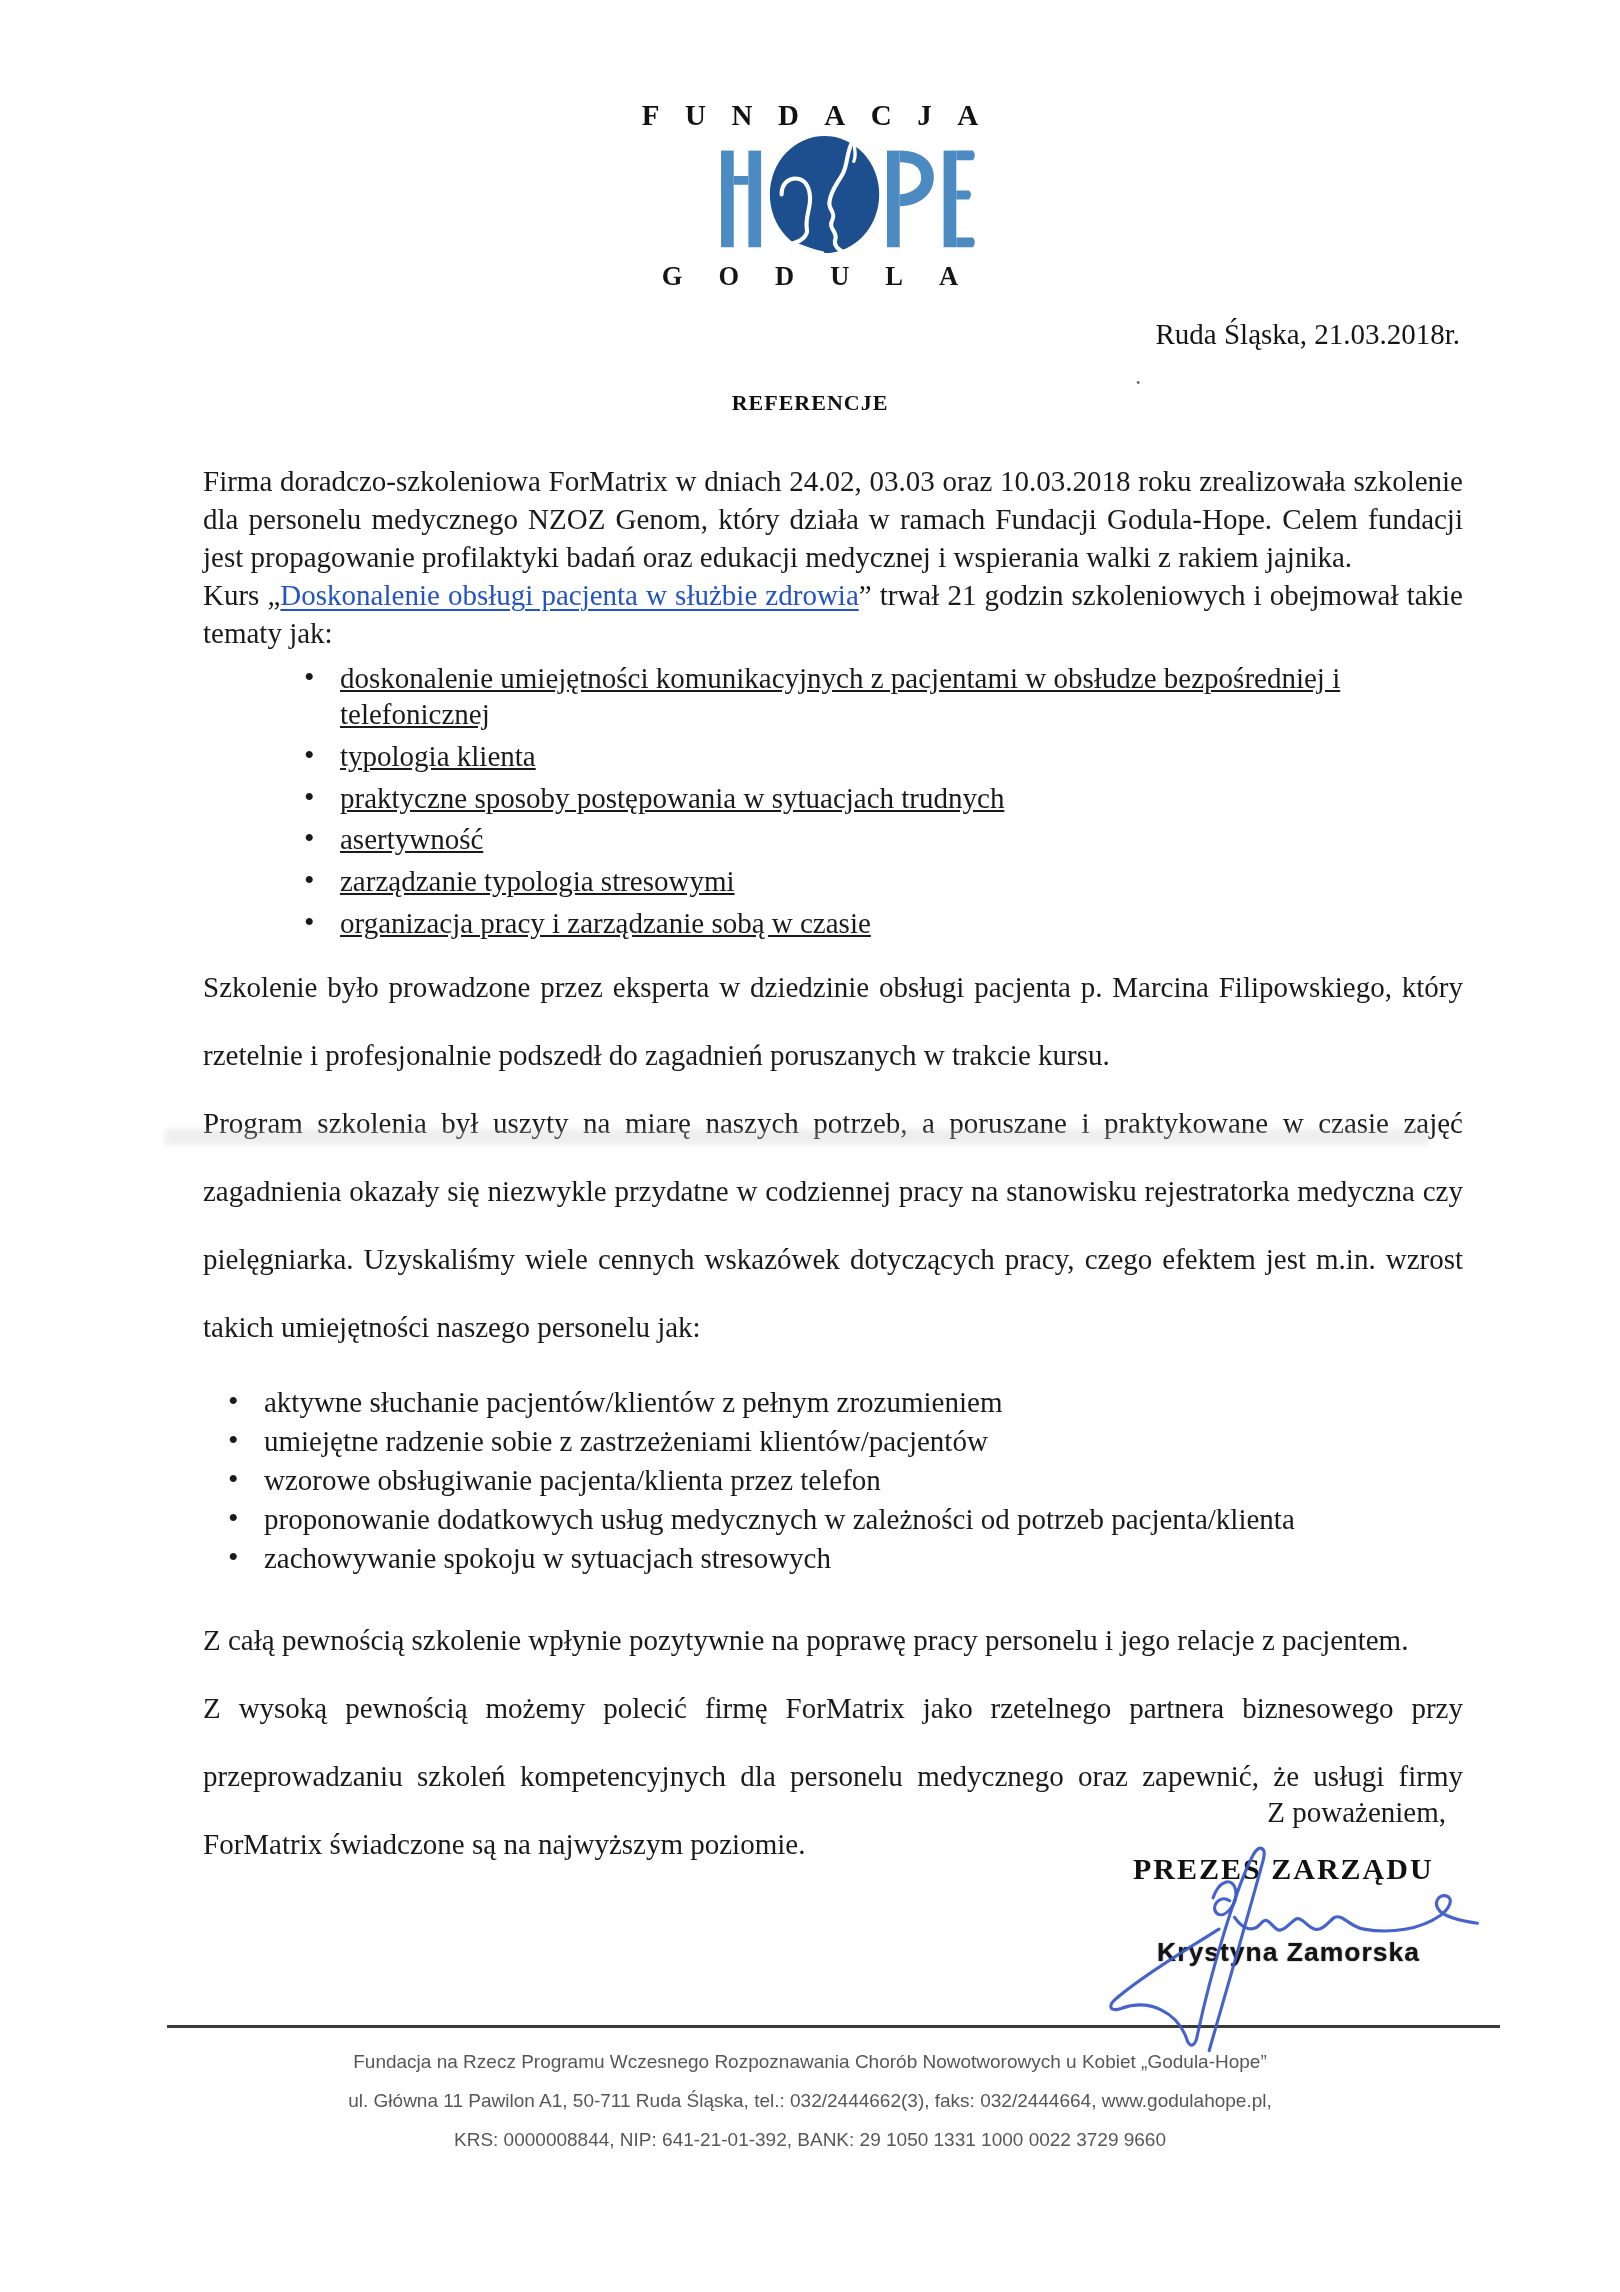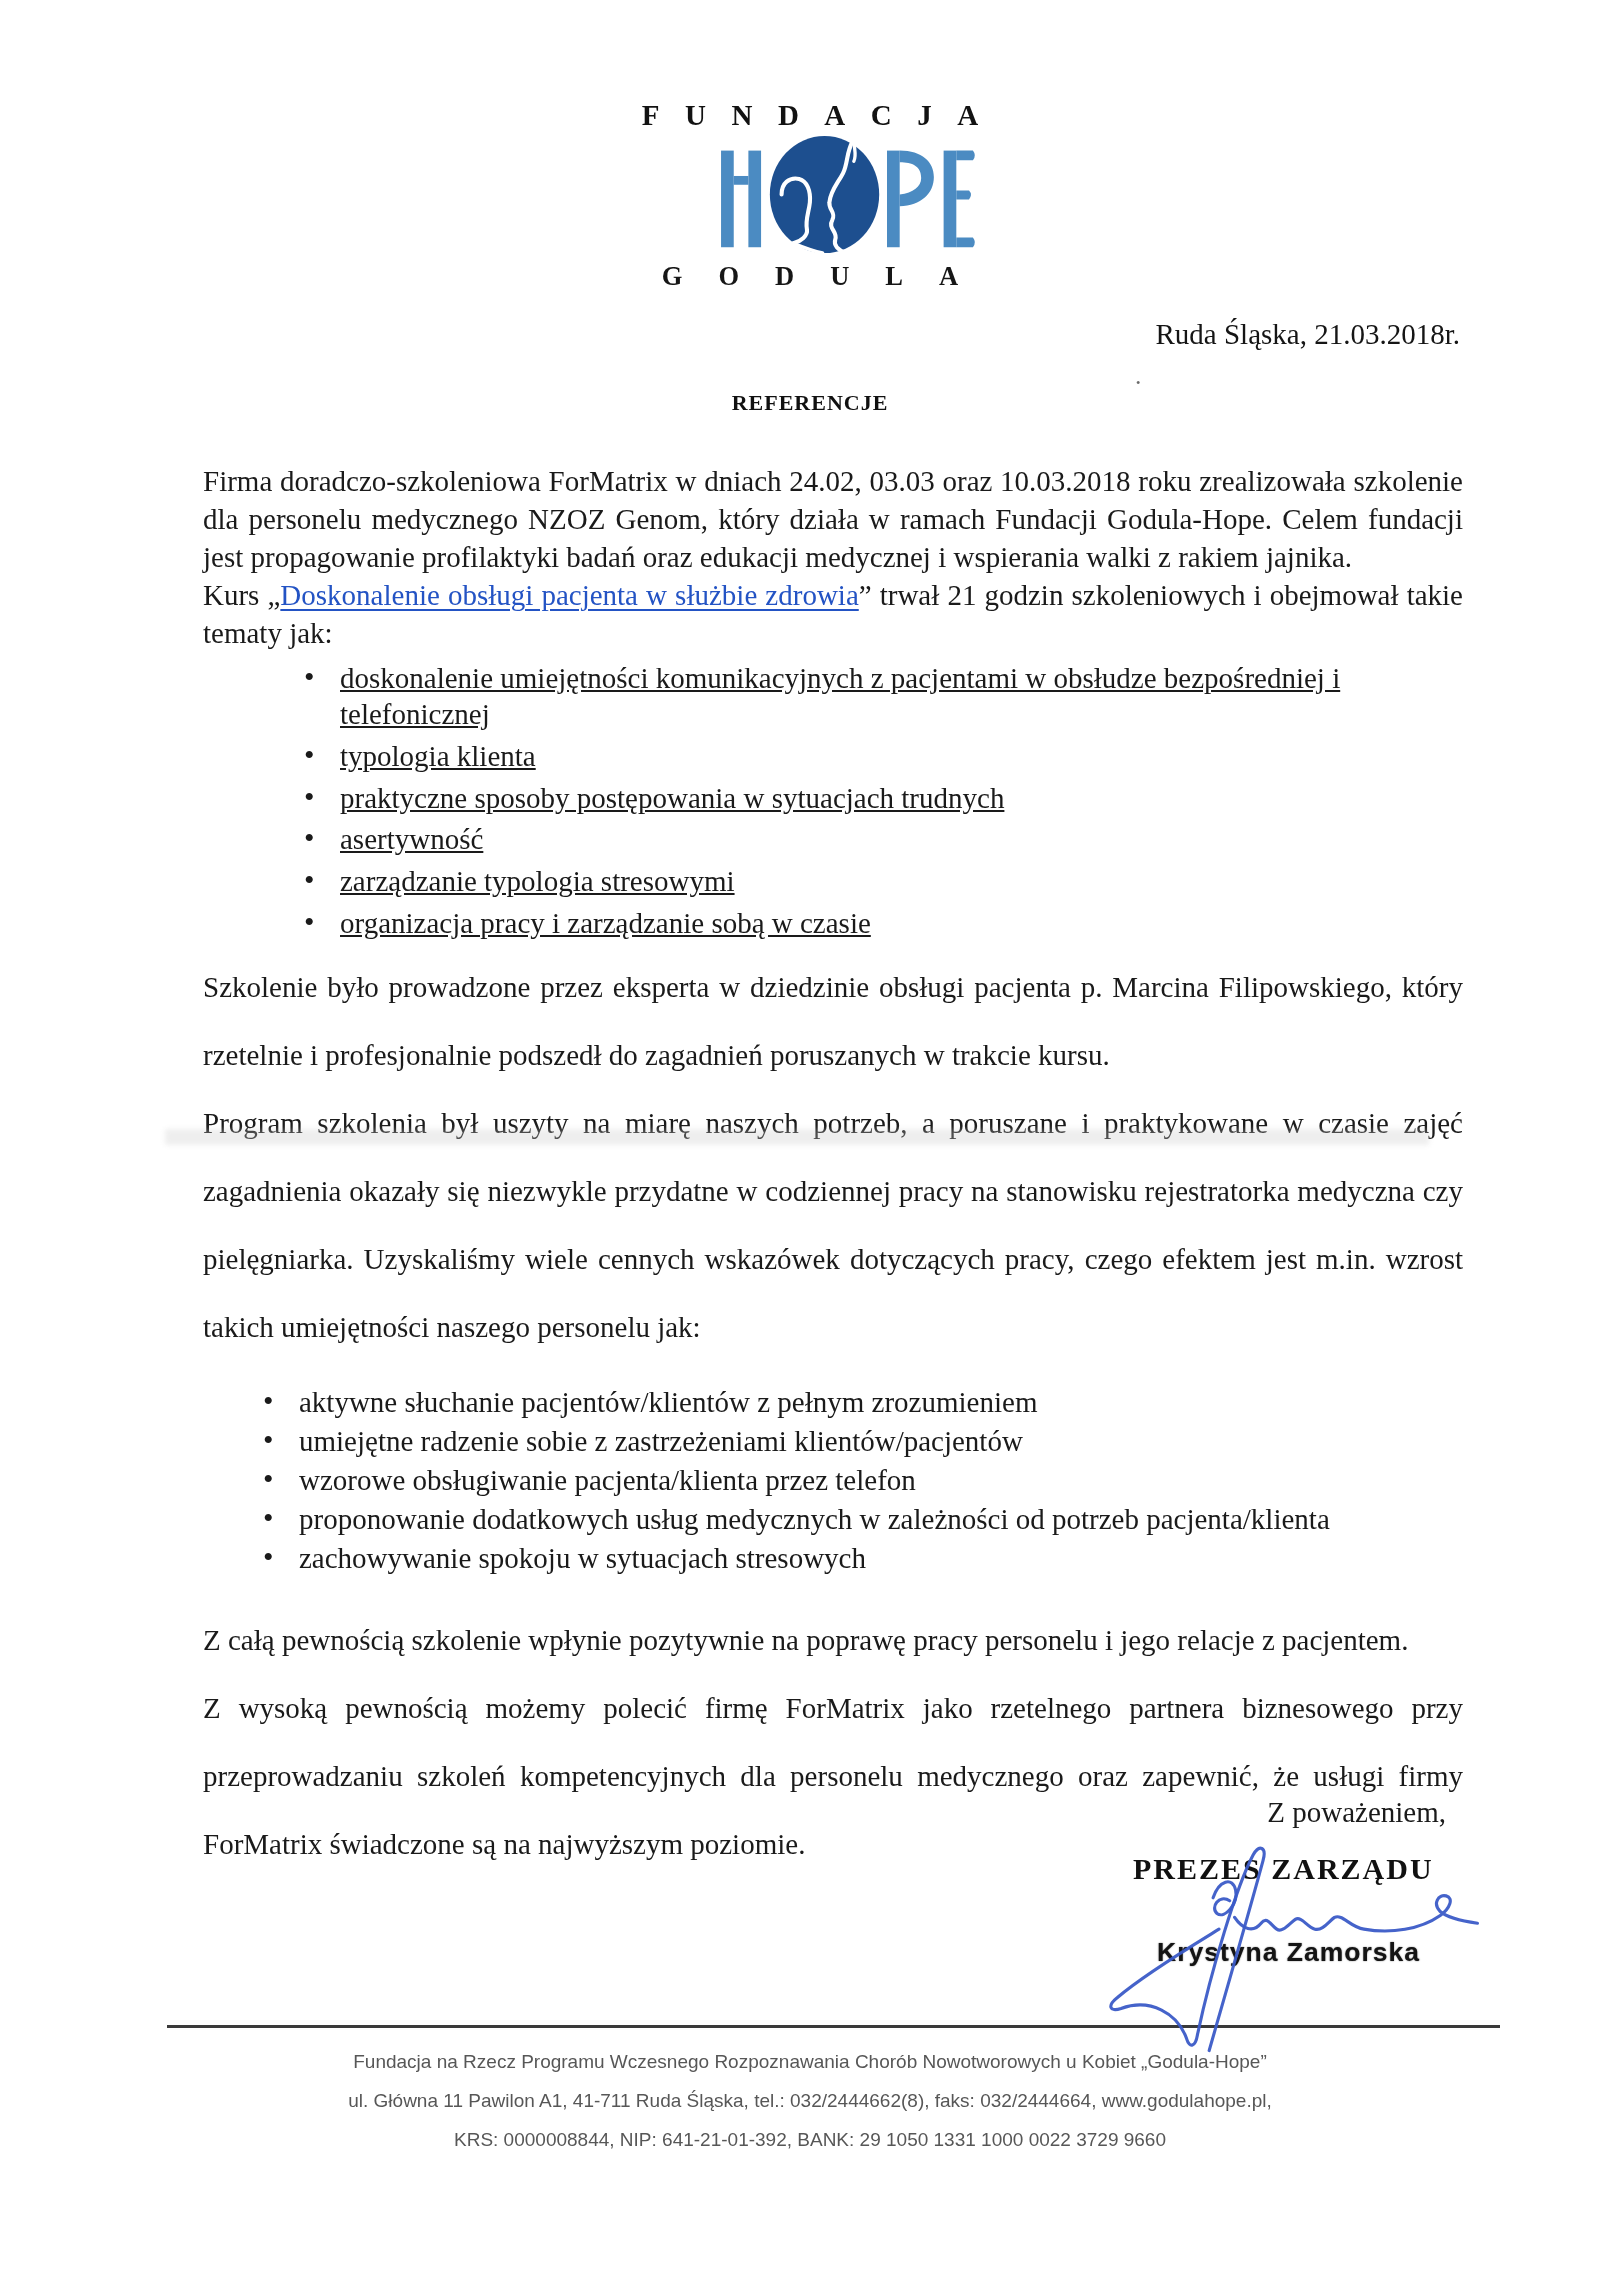--- a/index.html
+++ b/index.html
@@ -47,21 +47,21 @@
   .body p{margin:0;text-align:justify;}
   p.tight{line-height:38px;}
   p.wide{line-height:68px;}
   .gap-sm{margin-top:11.8px !important;}
   .gap-md{margin-top:29px !important;}
   .link{color:var(--link_blue,#2353c4);text-decoration:underline;text-decoration-thickness:2px;text-underline-offset:3.9px;}
   ul.list{margin:0;padding:0;list-style:none;}
   ul.list1{margin-top:7.8px;}
   ul.list1 li{margin:0 0 5.9px 137px;line-height:36px;position:relative;max-width:1019px;text-decoration:underline;}
   ul.list2{margin-top:21.6px;}
-  ul.list2 li{margin:0 0 1px 96px;line-height:38px;position:relative;}
+  ul.list2 li{margin:0 0 1px 61px;line-height:38px;position:relative;}
   ul.list li::before{
     content:"•";
     position:absolute;left:-36px;top:-1px;
     font-size:30px;color:#1a1a1a;
   }
   
   .artifact{
     position:absolute;left:165px;top:1129px;width:1264px;height:15.7px;
     background:#c9c9c9;opacity:.3;filter:blur(2.9px);
   }
@@ -171,18 +171,18 @@
 
     <path d="M146,92 C120,108 70,138 42,162 C32,170 34,177 46,173 C76,162 104,178 113,204 C116,214 122,212 124,200 C138,134 164,48 181,16 C187,5 195,8 191,22 C177,74 152,160 136,216"></path>
     <path d="M140,60 C146,42 160,38 163,52 C166,66 152,82 144,76 C137,70 146,56 157,63"></path>
 
     <path d="M162,80 C170,92 181,96 189,86 C195,78 199,88 205,92 C211,96 218,86 224,82 C230,78 236,90 244,92 C252,94 258,84 264,80 C272,76 280,90 294,92 C322,97 352,92 372,78 C382,71 386,60 378,58 C370,56 364,66 372,74 C380,81 396,84 410,86"></path>
   </svg>
 
   <div class="rule"></div>
   <footer class="footer">
     <div>Fundacja na Rzecz Programu Wczesnego Rozpoznawania Chorób Nowotworowych u Kobiet „Godula-Hope”</div>
-    <div>ul. Główna 11 Pawilon A1, 41-711 Ruda Śląska, tel.: 032/2444662(8), faks: 032/2444664, www.godulahope.pl,</div>
+    <div>ul. Główna 11 Pawilon A1, 50-711 Ruda Śląska, tel.: 032/2444662(3), faks: 032/2444664, www.godulahope.pl,</div>
     <div>KRS: 0000008844, NIP: 641-21-01-392, BANK: 29 1050 1331 1000 0022 3729 9660</div>
   </footer>
 
 </div>
 
 
 </body></html>

